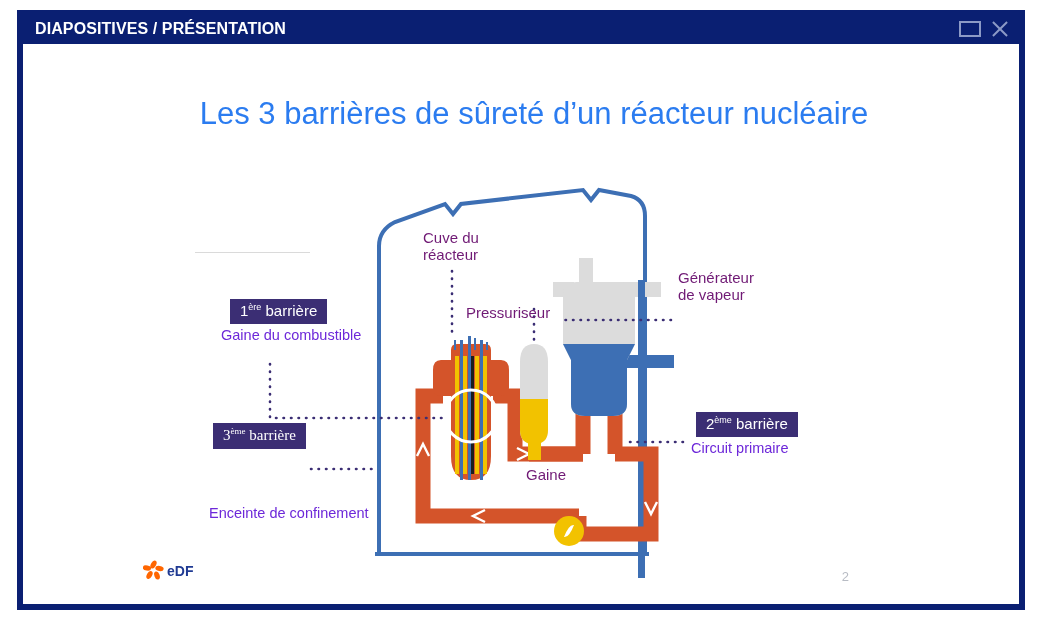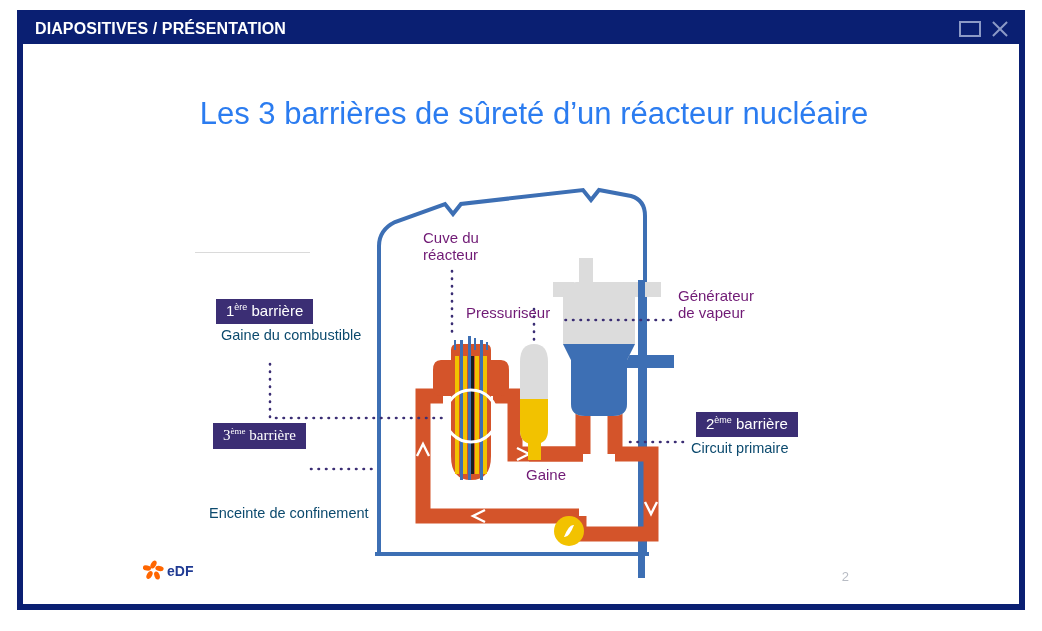--- a/index.html
+++ b/index.html
@@ -101,21 +101,21 @@
     background: #3b2e74;
     color: #ffffff;
     font-size: 15px;
     padding: 4px 10px 5px 10px;
     white-space: nowrap;
     line-height: 1.05;
   }
   .badge sup { font-size: 9px; vertical-align: super; }
   .badge-sub {
     position: absolute;
-    color: #0c4a6e;
+    color: #6d28d9;
     font-size: 14.5px;
     white-space: nowrap;
   }
 
   .diag-label {
     position: absolute;
     color: #701a75;
     font-size: 15px;
     line-height: 1.12;
     white-space: nowrap;
@@ -262,21 +262,21 @@
 
         <polyline points="660,398 600,398" fill="none" stroke="#3b2e74" stroke-width="2.6" stroke-linecap="round" stroke-dasharray="0.5 7"></polyline>
 
         <polyline points="429,227 429,294" fill="none" stroke="#3b2e74" stroke-width="2.6" stroke-linecap="round" stroke-dasharray="0.5 7"></polyline>
 
         <polyline points="511,265 511,300" fill="none" stroke="#3b2e74" stroke-width="2.6" stroke-linecap="round" stroke-dasharray="0.5 7"></polyline>
 
         <polyline points="648,276 536,276" fill="none" stroke="#3b2e74" stroke-width="2.6" stroke-linecap="round" stroke-dasharray="0.5 7"></polyline>
       </svg>
 
-      <div class="badge" style="left:193px; top:255px;">
+      <div class="badge" style="left:207px; top:255px;">
         <span>1</span><sup>ère</sup>
         <span>barrière</span>
       </div>
       <div class="badge-sub" style="left:198px; top:283px;">Gaine du combustible</div>
 
       <div class="badge" style="left:190px; top:379px;font-family:Liberation Serif, serif;">
         <span>3</span><sup>ème</sup>
         <span>barrière</span>
       </div>
       <div class="badge-sub" style="left:186px; top:449px;margin-top:12px;">Enceinte de confinement</div>
@@ -287,21 +287,21 @@
       </div>
       <div class="badge-sub" style="left:668px; top:396px;text-align:right;">Circuit primaire</div>
 
       <div class="diag-label" style="left:400px; top:186px;">
         <div>Cuve du</div>
         <div>réacteur</div>
       </div>
 
       <div class="diag-label" style="left:443px; top:240px;margin-top:21px;">Pressuriseur</div>
 
-      <div class="diag-label" style="left:655px; top:244px;">
+      <div class="diag-label" style="left:655px; top:226px;">
         <div>Générateur</div>
         <div>de vapeur</div>
       </div>
 
       <div class="diag-label" style="left:503px; top:423px;">Gaine</div>
 
       <div class="page-num">2</div>
 
       <svg class="edf-logo" viewBox="0 0 70 28">
         <g fill="#ff6600">

